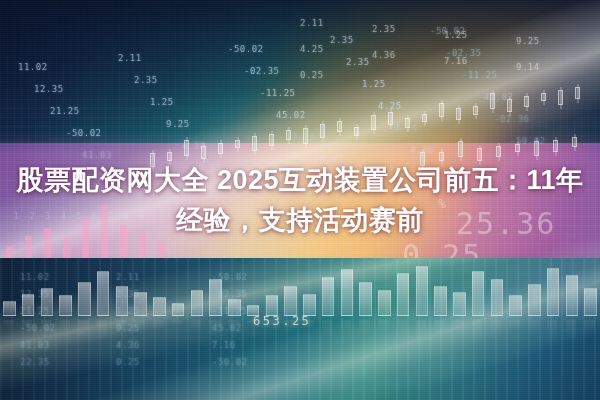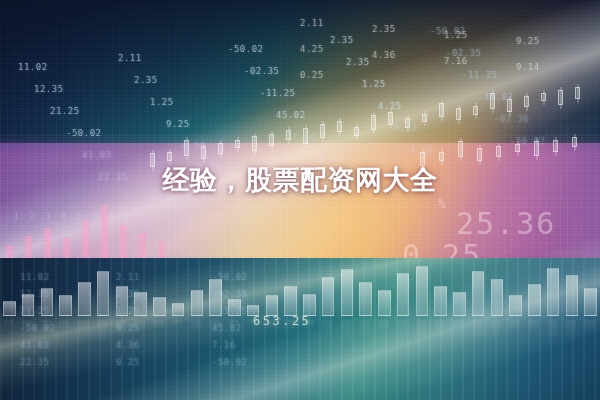--- a/index.html
+++ b/index.html
@@ -548,16 +548,17 @@
       <div class="num faint" style="left: 20px; top: 357px;">22.35</div>
       <div class="num faint" style="left: 116px; top: 357px;">0.25</div>
       <div class="num faint" style="left: 212px; top: 357px;">-50.02</div>
     </div>
 
   <div class="layer streak2"></div>
   <div class="layer grain"></div>
   <div class="layer vignette"></div>
 
   <div class="headline">
-    <span class="l2">经验，股票配资网大全</span>
+    <span class="l1">股票配资网大全 2025互动装置公司前五：11年</span>
+    <span class="l2">经验，支持活动赛前</span>
   </div>
 
 </div>
 
 </body></html>

